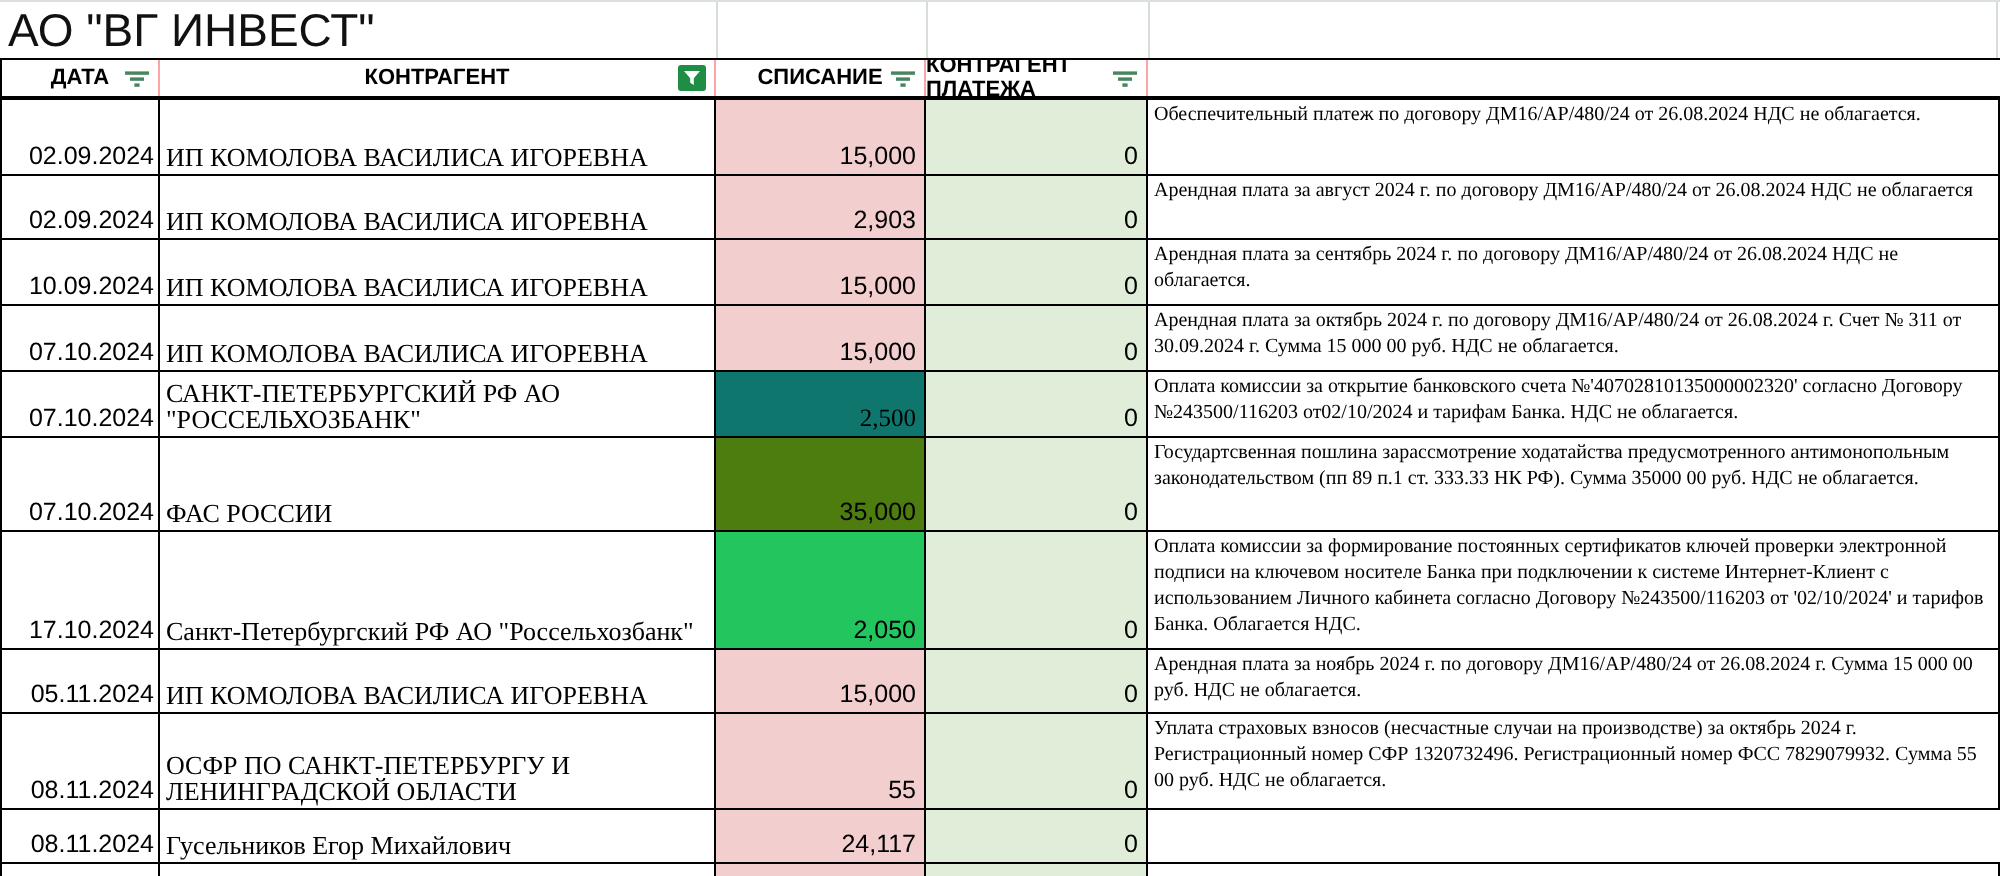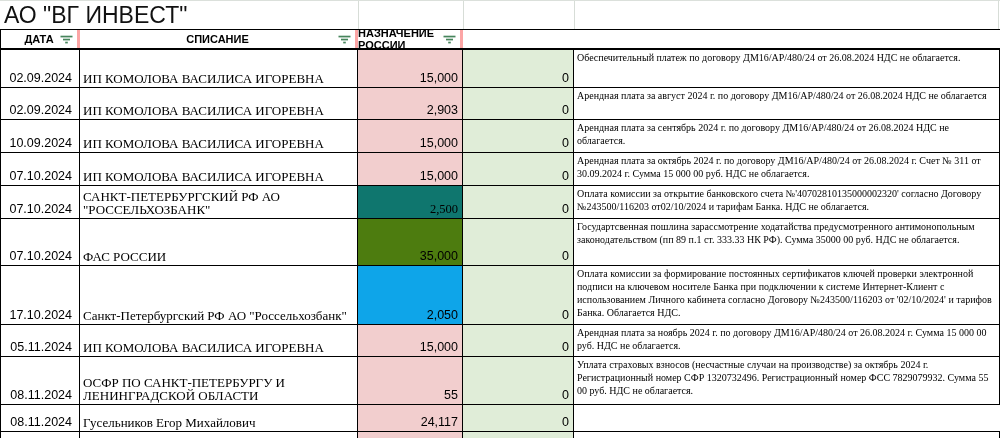--- a/index.html
+++ b/index.html
@@ -8,30 +8,30 @@
   
   #title-row{position:relative;height:29px;border-top:1px solid #dbe0db;box-sizing:border-box;}
   #title-row .vline{position:absolute;top:0;bottom:0;width:1px;background:#d7ddd7;}
   #page-title{position:absolute;left:4px;top:1px;font-size:23px;letter-spacing:0px;
               font-family:"Liberation Sans",sans-serif;color:#111;white-space:nowrap;}
   
   .grid{display:grid;grid-template-columns:80px 278px 105px 111px 426px;box-sizing:border-box;}
   #header-row{height:21px;border-top:1px solid #000;border-bottom:2px solid #000;}
   .hcell{position:relative;display:flex;align-items:center;justify-content:center;
          font-weight:bold;font-size:11px;box-sizing:border-box;overflow:hidden;
-         border-right:3px solid #fca5a5;background:#fff;}
+         border-right:1px solid #fca5a5;background:#fff;}
   .hcell:first-child{border-left:1px solid #000;}
   .filter-btn{position:absolute;right:4px;top:50%;transform:translateY(-50%);
               width:14px;height:13px;display:flex;align-items:center;justify-content:center;}
   .row{border-bottom:1px solid #000;}
   .cell{box-sizing:border-box;border-right:1px solid #000;overflow:hidden;
         display:flex;align-items:flex-end;font-size:12.5px;line-height:13px;
         padding:1px 4px 2px 3px;}
   .cell:first-child{border-left:1px solid #000;}
-  .c-date{justify-content:flex-end;text-align:right;padding-right:7px;
+  .c-date{justify-content:flex-end;text-align:right;padding-right:2px;
           font-family:"Liberation Sans",sans-serif;}
   .c-contragent{font-family:"Liberation Serif",serif;font-size:13px;}
   .c-debit{justify-content:flex-end;text-align:left;font-family:"Liberation Sans",sans-serif;}
   .c-credit{justify-content:flex-end;text-align:right;font-family:"Liberation Sans",sans-serif;}
   .c-purpose{font-family:"Liberation Serif",serif;font-size:10px;align-items:flex-start;}
 </style>
 </head>
 <body>
 
 <div id="app">
@@ -47,31 +47,40 @@
         <span>ДАТА</span>
         <span class="filter-btn">
           <svg width="13" height="12" viewBox="0 0 13 12">
             <rect x="0.5" y="2.2" width="12" height="1.7" fill="#47855c"></rect>
             <rect x="3" y="5.2" width="7" height="1.7" fill="#47855c"></rect>
             <rect x="5.2" y="8.2" width="2.6" height="1.7" fill="#47855c"></rect>
           </svg>
         </span>
       </div>
       <div class="hcell">
+        <span>КОНТРАГЕНТ</span>
+        <span class="filter-btn">
+          <svg width="14" height="13" viewBox="0 0 14 13">
+            <rect x="0" y="0" width="14" height="13" rx="1.5" fill="#1e8e44"></rect>
+            <path d="M3 3 h8 l-3.1 3.6 v3.4 l-1.8 -1.1 v-2.3 z" fill="#fff"></path>
+          </svg>
+        </span>
+      </div>
+      <div class="hcell">
         <span>СПИСАНИЕ</span>
         <span class="filter-btn">
           <svg width="13" height="12" viewBox="0 0 13 12">
             <rect x="0.5" y="2.2" width="12" height="1.7" fill="#47855c"></rect>
             <rect x="3" y="5.2" width="7" height="1.7" fill="#47855c"></rect>
             <rect x="5.2" y="8.2" width="2.6" height="1.7" fill="#47855c"></rect>
           </svg>
         </span>
       </div>
       <div class="hcell">
-        <span>НАЗНАЧЕНИЕ РОССИИ</span>
+        <span>КОНТРАГЕНТ ПЛАТЕЖА</span>
         <span class="filter-btn">
           <svg width="13" height="12" viewBox="0 0 13 12">
             <rect x="0.5" y="2.2" width="12" height="1.7" fill="#47855c"></rect>
             <rect x="3" y="5.2" width="7" height="1.7" fill="#47855c"></rect>
             <rect x="5.2" y="8.2" width="2.6" height="1.7" fill="#47855c"></rect>
           </svg>
         </span>
       </div>
     </div>
   <div id="rows">
@@ -113,21 +122,21 @@
       <div class="grid row" style="height: 47px;">
         <div class="cell c-date">07.10.2024</div>
         <div class="cell c-contragent">ФАС РОССИИ</div>
         <div class="cell c-debit" style="background: #4d7c0f;">35,000</div>
         <div class="cell c-credit" style="background: rgb(224, 237, 216);">0</div>
         <div class="cell c-purpose">Государтсвенная пошлина зарассмотрение ходатайства предусмотренного антимонопольным законодательством (пп 89 п.1 ст. 333.33 НК РФ). Сумма 35000 00 руб. НДС не облагается.</div>
       </div>
       <div class="grid row" style="height: 59px;">
         <div class="cell c-date">17.10.2024</div>
         <div class="cell c-contragent">Санкт-Петербургский РФ АО "Россельхозбанк"</div>
-        <div class="cell c-debit" style="background: #0ea5e9;">2,050</div>
+        <div class="cell c-debit" style="background: #22c55e;">2,050</div>
         <div class="cell c-credit" style="background: rgb(224, 237, 216);">0</div>
         <div class="cell c-purpose">Оплата комиссии за формирование постоянных сертификатов ключей проверки электронной подписи на ключевом носителе Банка при подключении к системе Интернет-Клиент с использованием Личного кабинета согласно Договору №243500/116203 от '02/10/2024' и тарифов Банка. Облагается НДС.</div>
       </div>
       <div class="grid row" style="height: 32px;">
         <div class="cell c-date">05.11.2024</div>
         <div class="cell c-contragent">ИП КОМОЛОВА ВАСИЛИСА ИГОРЕВНА</div>
         <div class="cell c-debit" style="background: rgb(242, 206, 206);">15,000</div>
         <div class="cell c-credit" style="background: rgb(224, 237, 216);">0</div>
         <div class="cell c-purpose">Арендная плата за ноябрь 2024 г. по договору ДМ16/АР/480/24 от 26.08.2024 г. Сумма 15 000 00 руб. НДС не облагается.</div>
       </div>

